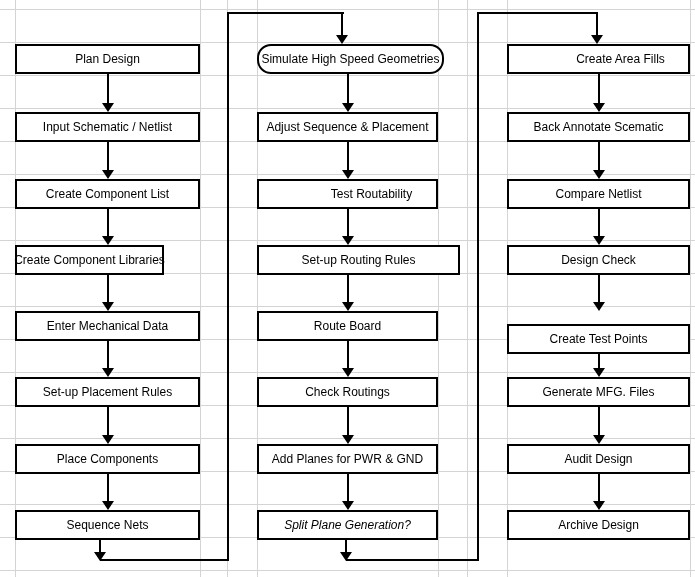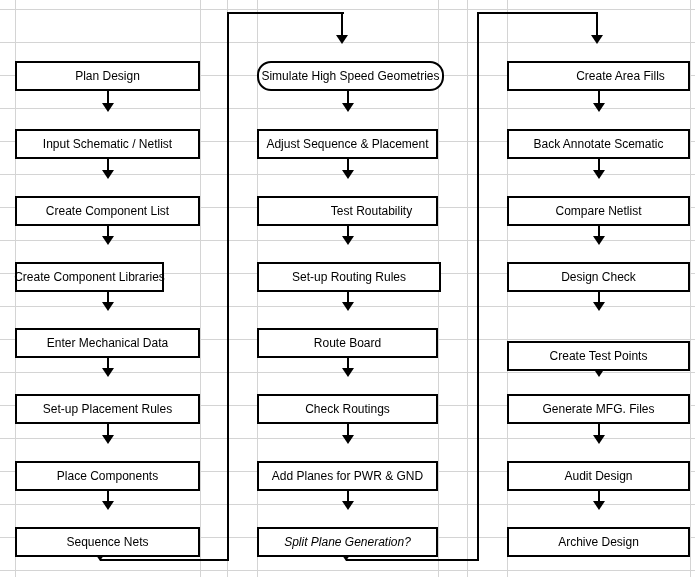--- a/index.html
+++ b/index.html
@@ -16,21 +16,20 @@
   .flow-box{
     position:absolute;
     box-sizing:border-box;
     height:30px;
     border:2px solid #000;
     background:#fff;
     display:flex;align-items:center;justify-content:center;
     font-size:12px;color:#000;
     white-space:nowrap;
     z-index:3;
-    margin-top:17px;
   }
   .arrow{position:absolute;width:12px;z-index:2;}
   .arrow .stem{position:absolute;left:5px;top:0;width:2px;background:#000;}
   .arrow .head{
     position:absolute;left:0;bottom:0;width:0;height:0;
     border-left:6px solid transparent;
     border-right:6px solid transparent;
     border-top:9px solid #000;
   }
   .conn{position:absolute;background:#000;z-index:2;}
@@ -72,21 +71,21 @@
       <div class="flow-box" style="left: 15px; top: 112px; width: 185px;">Input Schematic / Netlist</div>
       <div class="flow-box" style="left: 15px; top: 179px; width: 185px;">Create Component List</div>
       <div class="flow-box" style="left: 15px; top: 245px; width: 149px;">Create Component Libraries</div>
       <div class="flow-box" style="left: 15px; top: 311px; width: 185px;">Enter Mechanical Data</div>
       <div class="flow-box" style="left: 15px; top: 377px; width: 185px;">Set-up Placement Rules</div>
       <div class="flow-box" style="left: 15px; top: 444px; width: 185px;">Place Components</div>
       <div class="flow-box" style="left: 15px; top: 510px; width: 185px;">Sequence Nets</div>
       <div class="flow-box" style="left: 257px; top: 44px; width: 187px; border-radius: 14px;">Simulate High Speed Geometries</div>
       <div class="flow-box" style="left: 257px; top: 112px; width: 181px;">Adjust Sequence &amp; Placement</div>
       <div class="flow-box" style="left: 257px; top: 179px; width: 181px; padding-left: 48px;">Test Routability</div>
-      <div class="flow-box" style="left: 257px; top: 245px; width: 184px; text-align: center;">Set-up Routing Rules</div>
+      <div class="flow-box" style="left: 257px; top: 245px; width: 203px; text-align: center;">Set-up Routing Rules</div>
       <div class="flow-box" style="left: 257px; top: 311px; width: 181px;">Route Board</div>
       <div class="flow-box" style="left: 257px; top: 377px; width: 181px;">Check Routings</div>
       <div class="flow-box" style="left: 257px; top: 444px; width: 181px;">Add Planes for PWR &amp; GND</div>
       <div class="flow-box" style="left: 257px; top: 510px; width: 181px; font-style: italic;">Split Plane Generation?</div>
       <div class="flow-box" style="left: 507px; top: 44px; width: 183px; padding-left: 44px;">Create Area Fills</div>
       <div class="flow-box" style="left: 507px; top: 112px; width: 183px;">Back Annotate Scematic</div>
       <div class="flow-box" style="left: 507px; top: 179px; width: 183px;">Compare Netlist</div>
       <div class="flow-box" style="left: 507px; top: 245px; width: 183px;">Design Check</div>
       <div class="flow-box" style="left: 507px; top: 324px; width: 183px;">Create Test Points</div>
       <div class="flow-box" style="left: 507px; top: 377px; width: 183px;">Generate MFG. Files</div>

